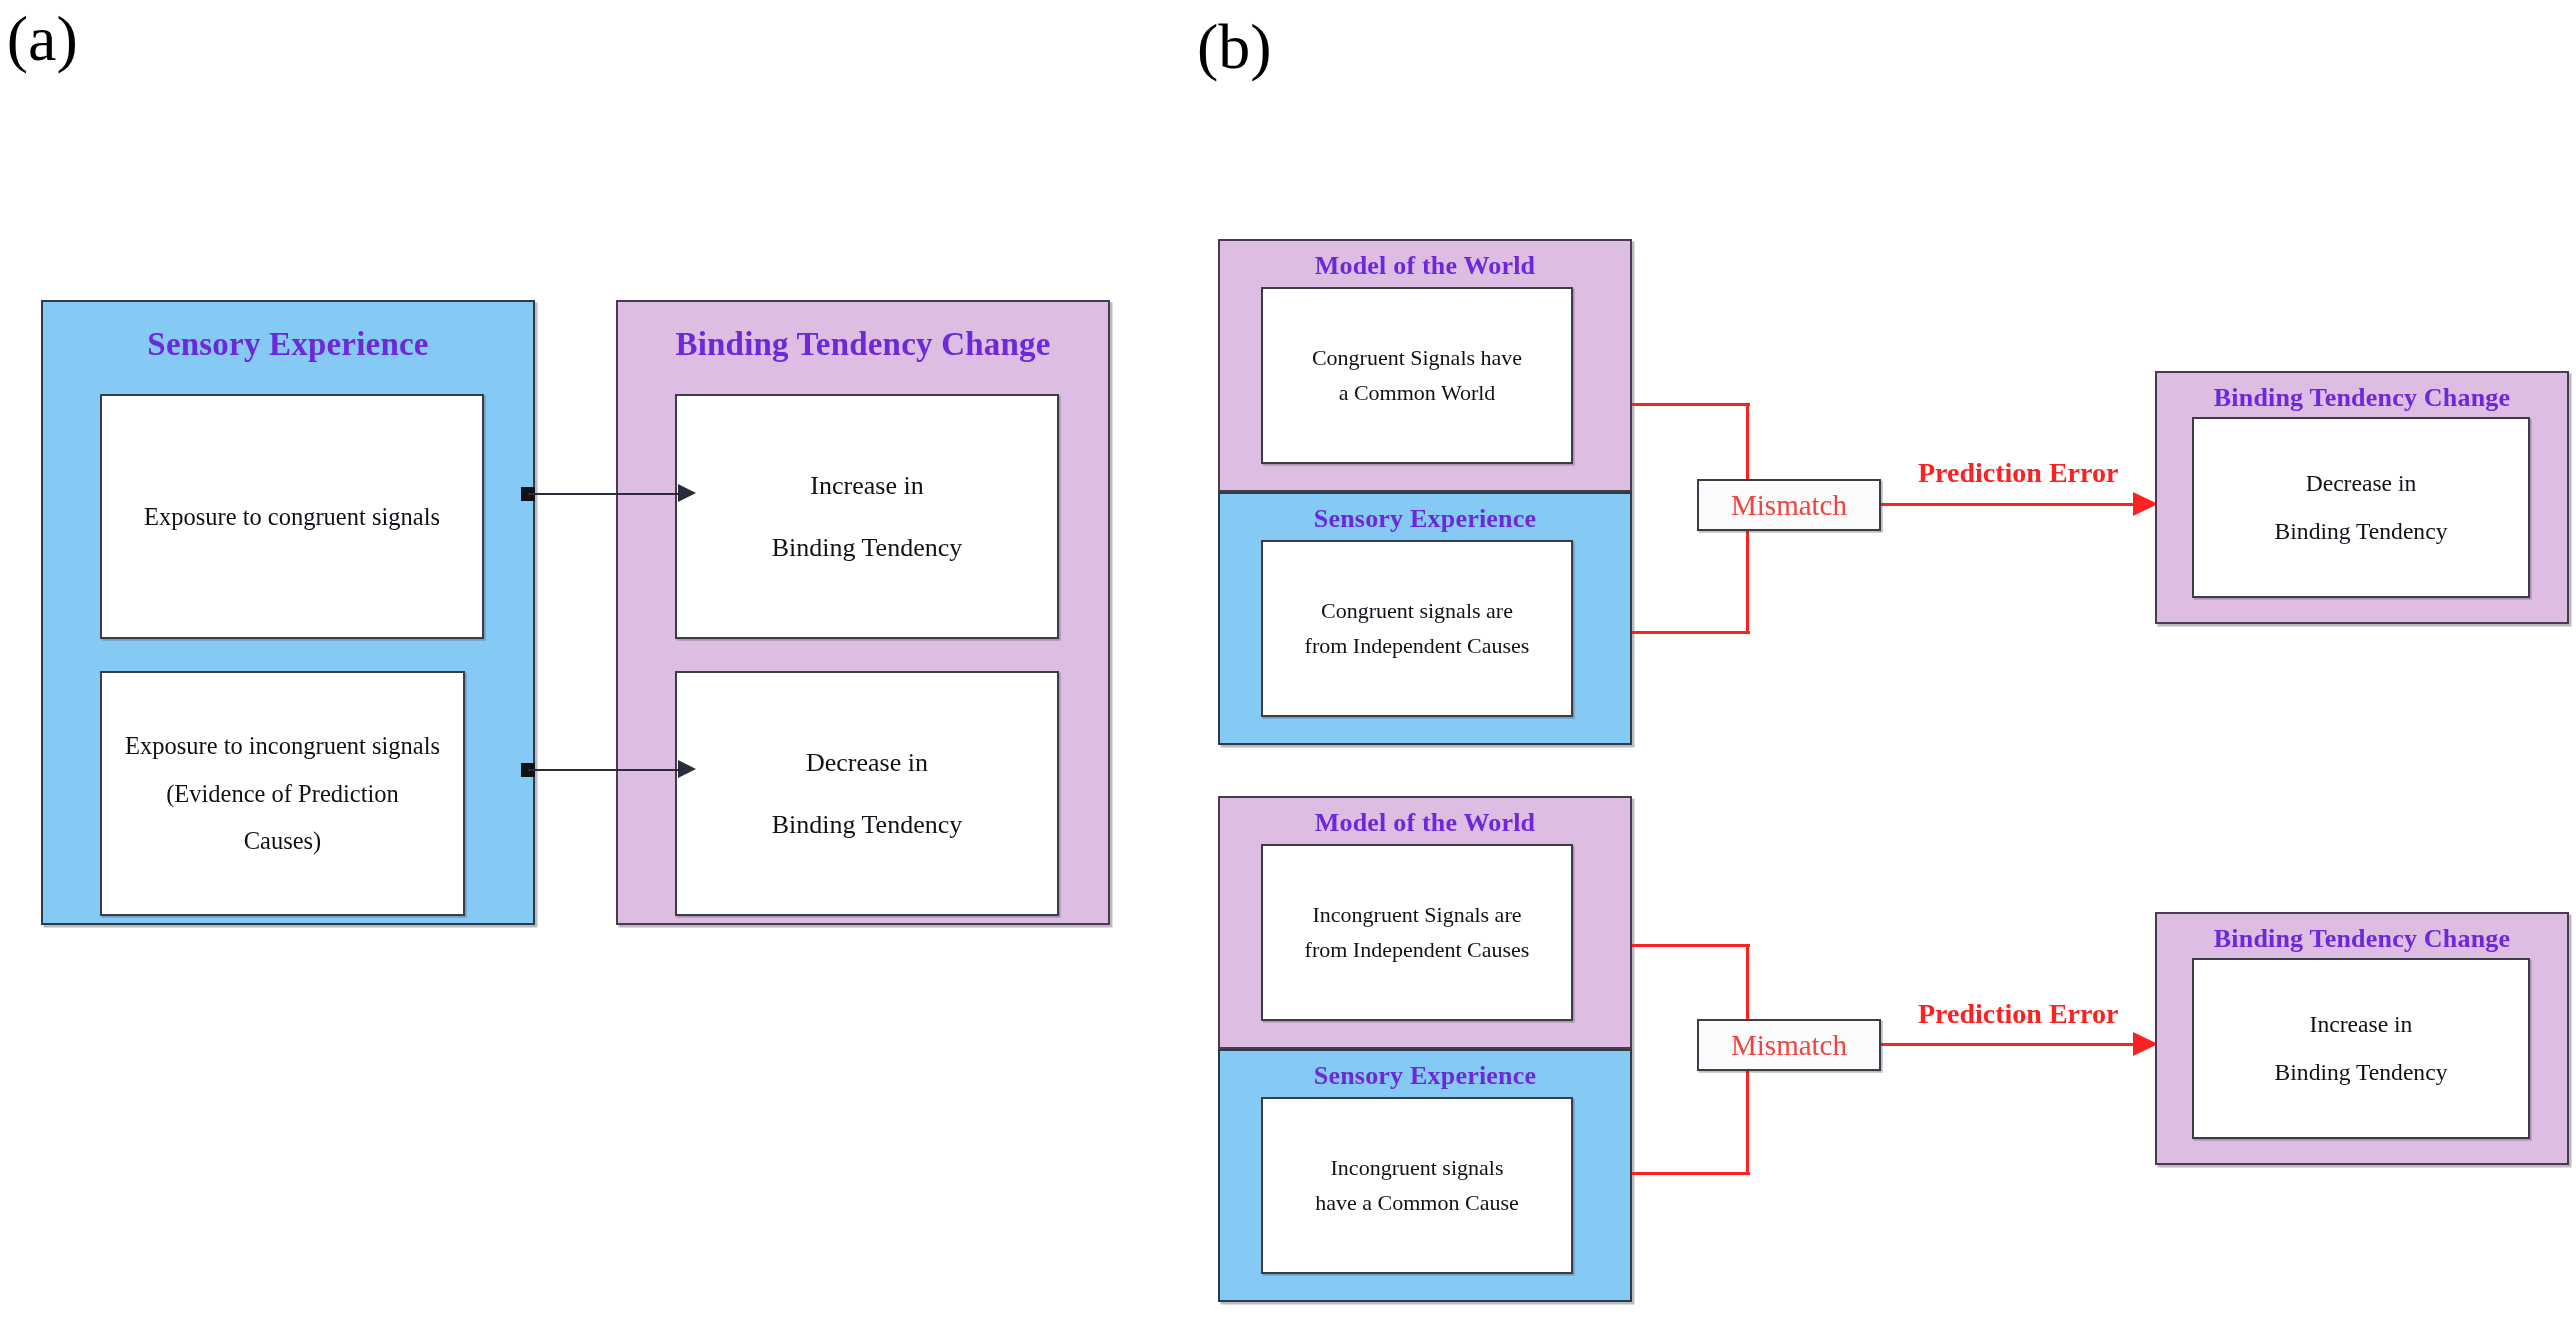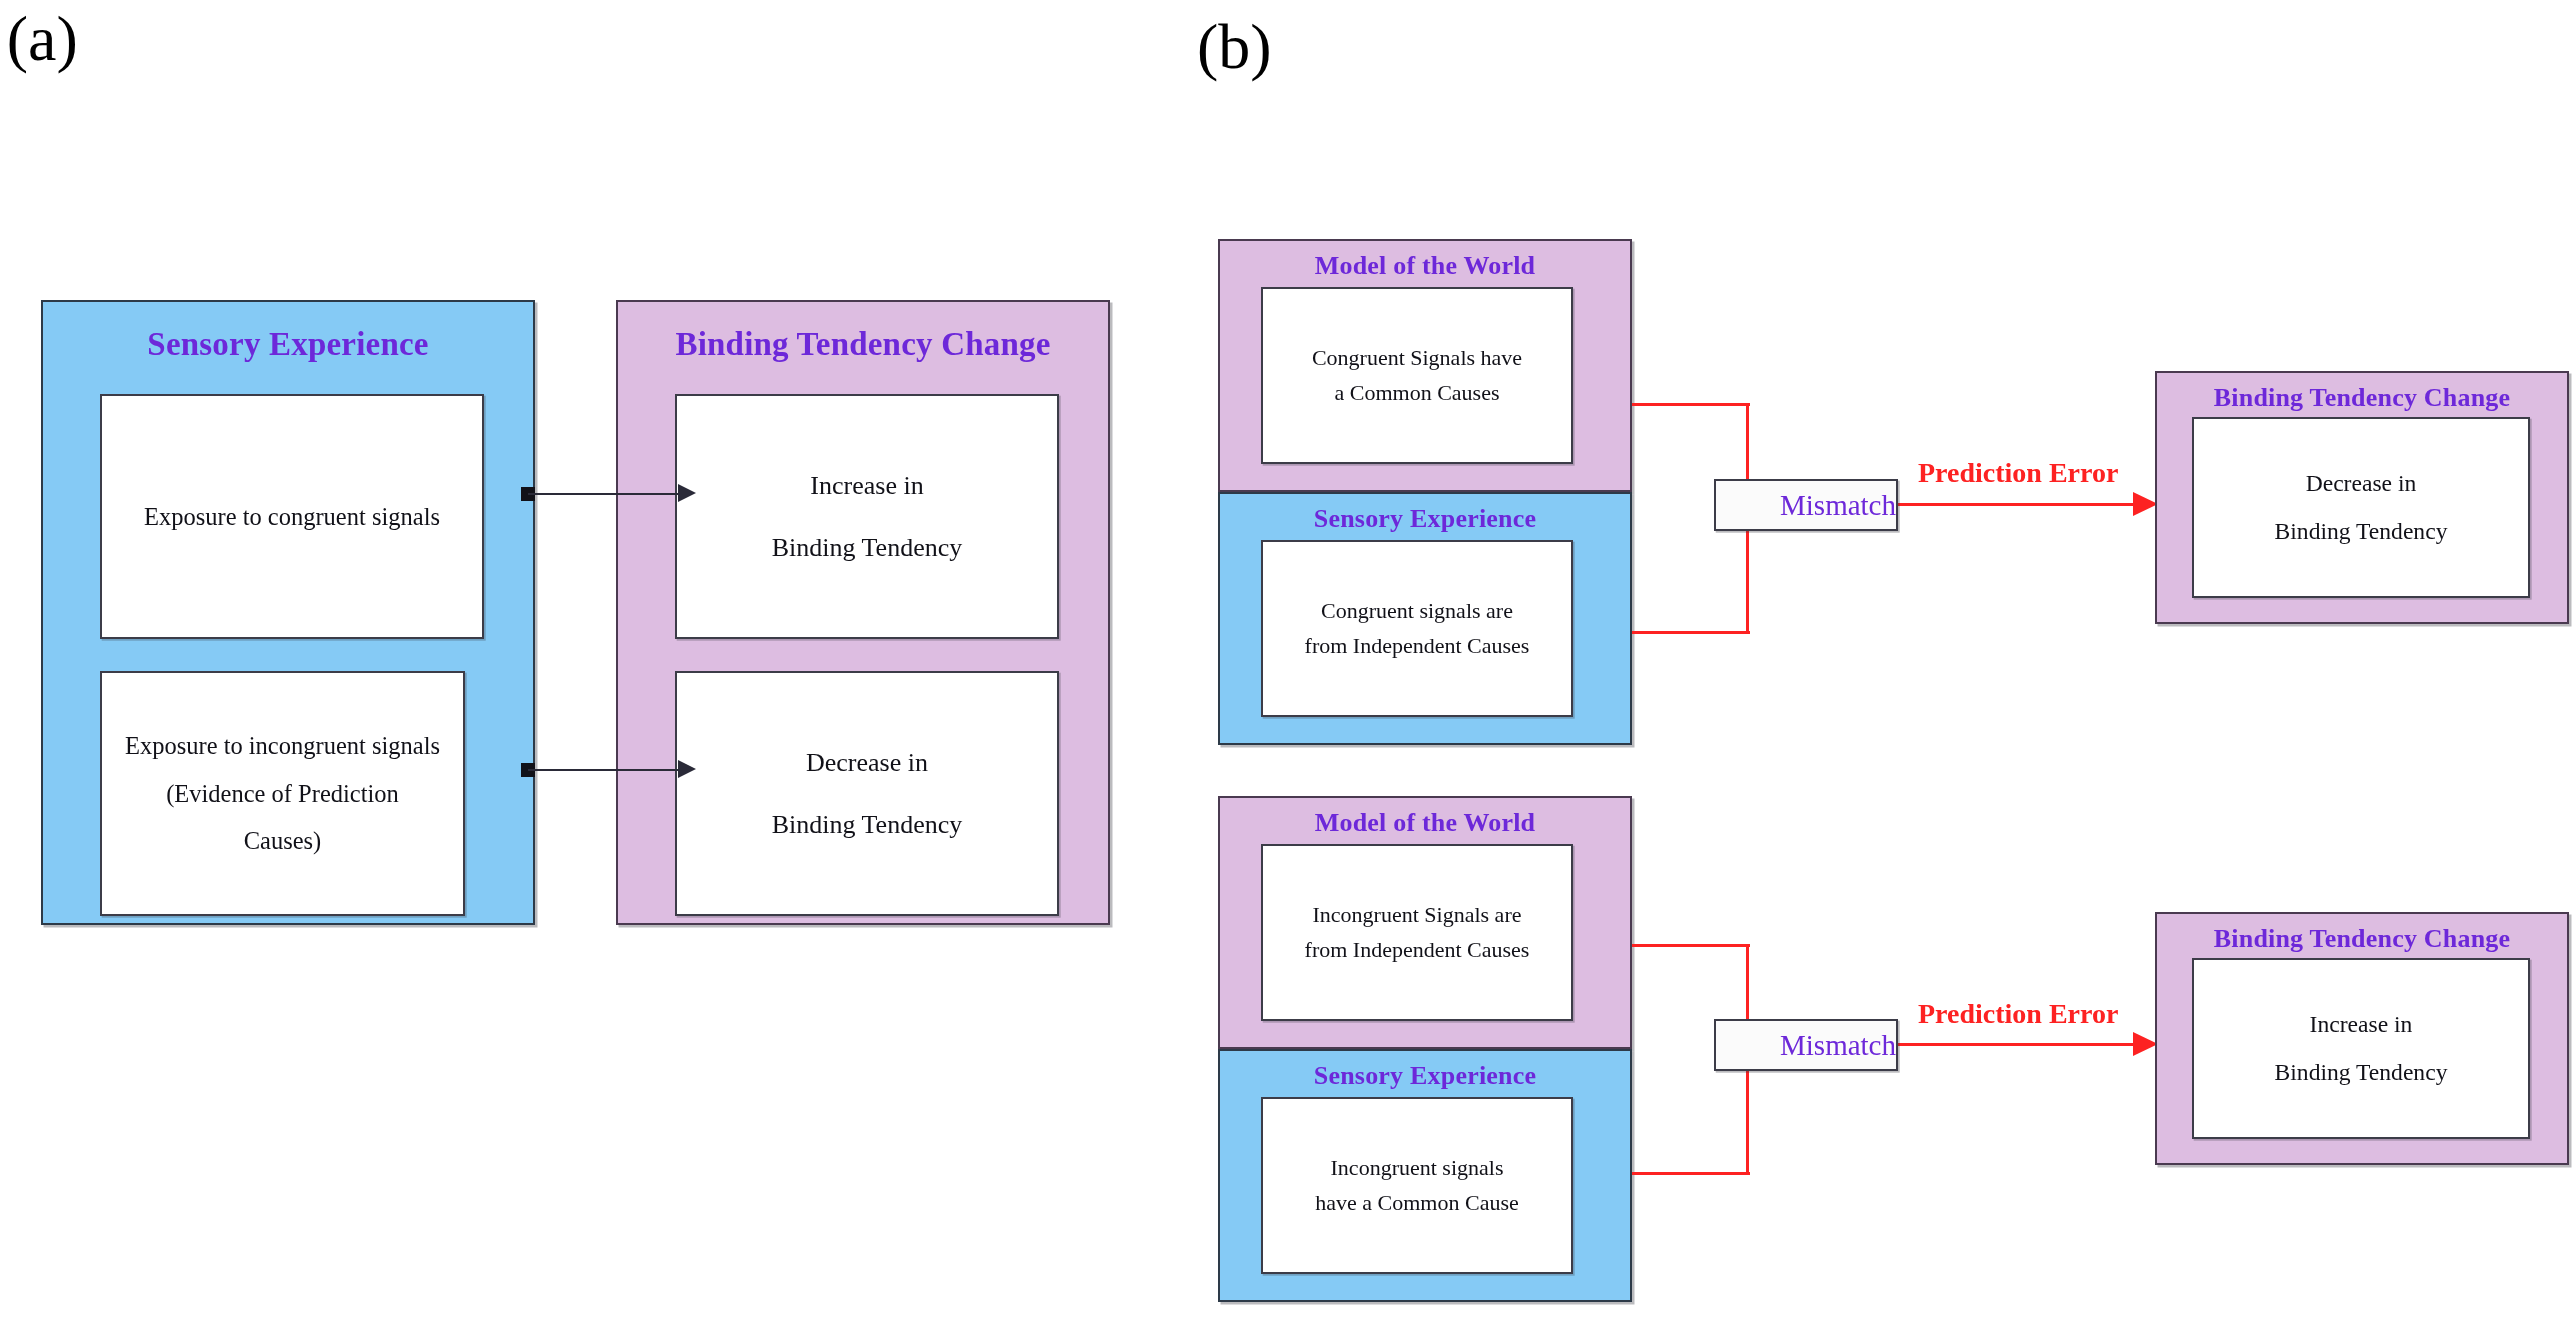--- a/index.html
+++ b/index.html
@@ -141,26 +141,25 @@
   }
 
   .mismatch-box {
     position: absolute;
     box-sizing: border-box;
     background: #fbfbfb;
     border: 2.5px solid #3c3c48;
     box-shadow: 1.7px 1.7px 0 rgba(60,60,70,0.35);
     display: flex;
     align-items: center;
-    justify-content: flex-end;
+    justify-content: center;
     font-family: "Liberation Serif", "DejaVu Serif", serif;
     font-size: 29px;
-    color: #6d28d9;
+    color: #ef4444;
     z-index: 5;
-    margin-left: 17px;
   }
   #b-mismatch-1 { left: 1697px; top: 479px;  width: 184px; height: 52px; }
   #b-mismatch-2 { left: 1697px; top: 1019px; width: 184px; height: 52px; }
 
   .pred-label {
     position: absolute;
     color: #fd2222;
     font-weight: bold;
     font-family: "Liberation Serif", "DejaVu Serif", serif;
     font-size: 28px;
@@ -221,21 +220,21 @@
   <span class="head"></span>
 </div>
 
 <div class="panel-letter" id="letter-b">(b)</div>
 
 <div class="group-box pink pb-pink-1">
   <div class="group-title">Model of the World</div>
   <div class="inner-box pb-inner">
     <span class="txt">
       <span class="ln">Congruent Signals have</span>
-      <span class="ln">a Common Causes</span>
+      <span class="ln">a Common World</span>
     </span>
   </div>
 </div>
 
 <div class="group-box blue pb-blue-1">
   <div class="group-title">Sensory Experience</div>
   <div class="inner-box pb-inner">
     <span class="txt">
       <span class="ln">Congruent signals are</span>
       <span class="ln">from Independent Causes</span>

